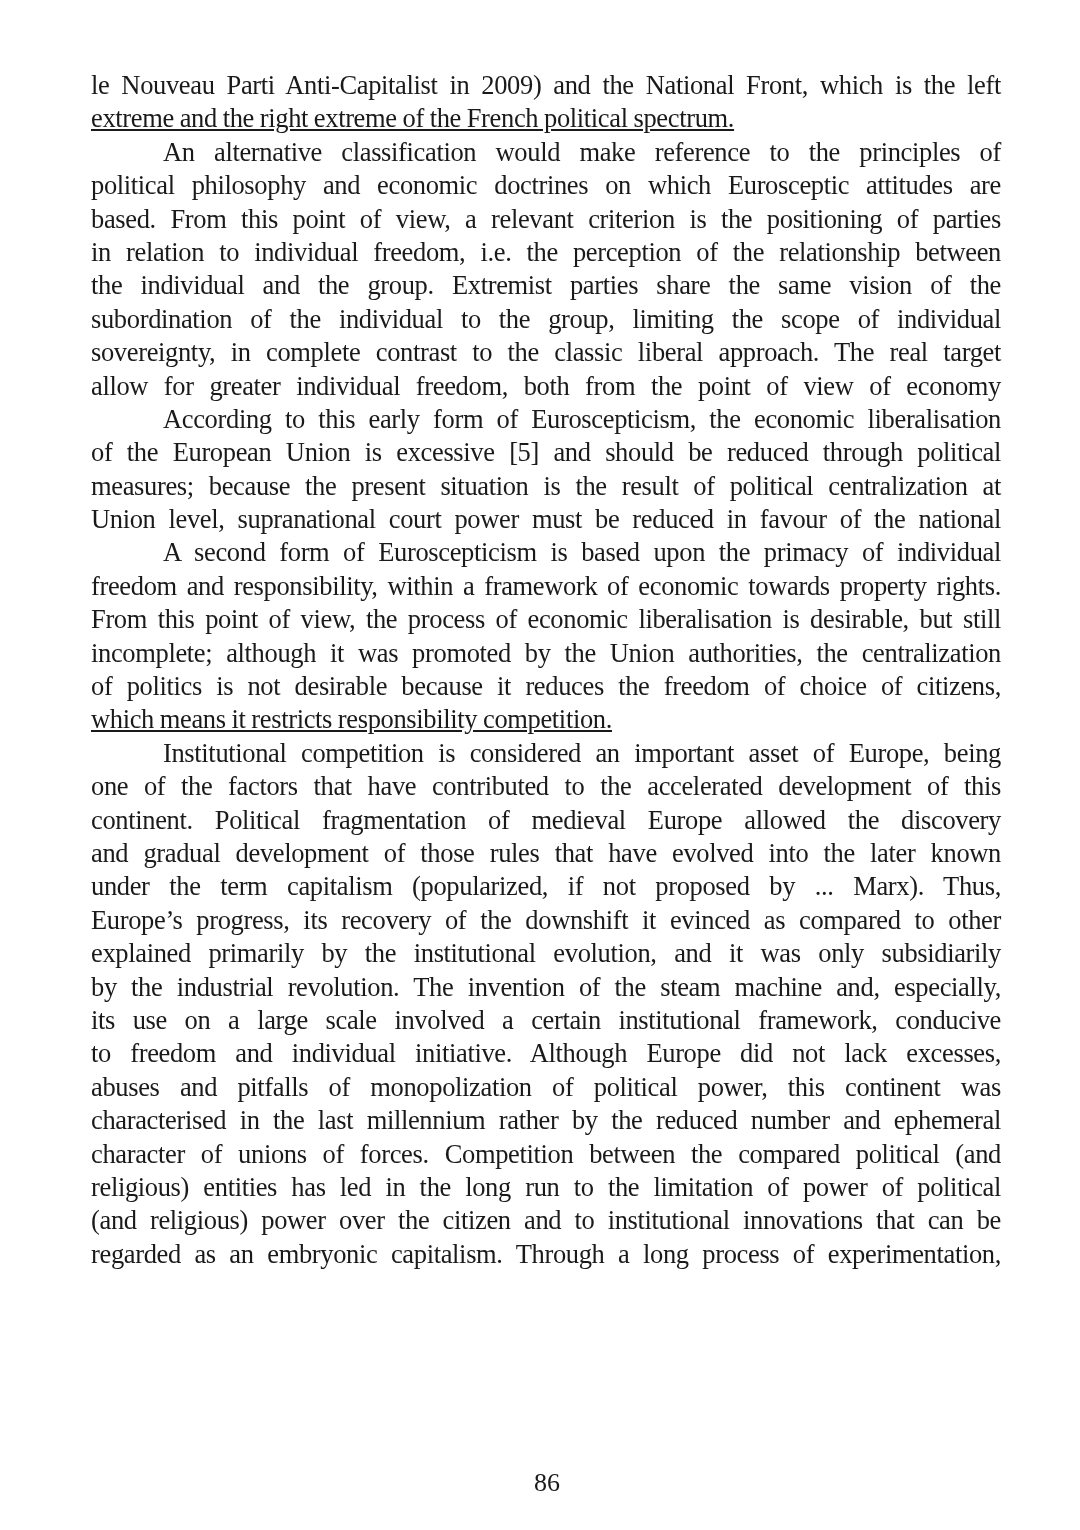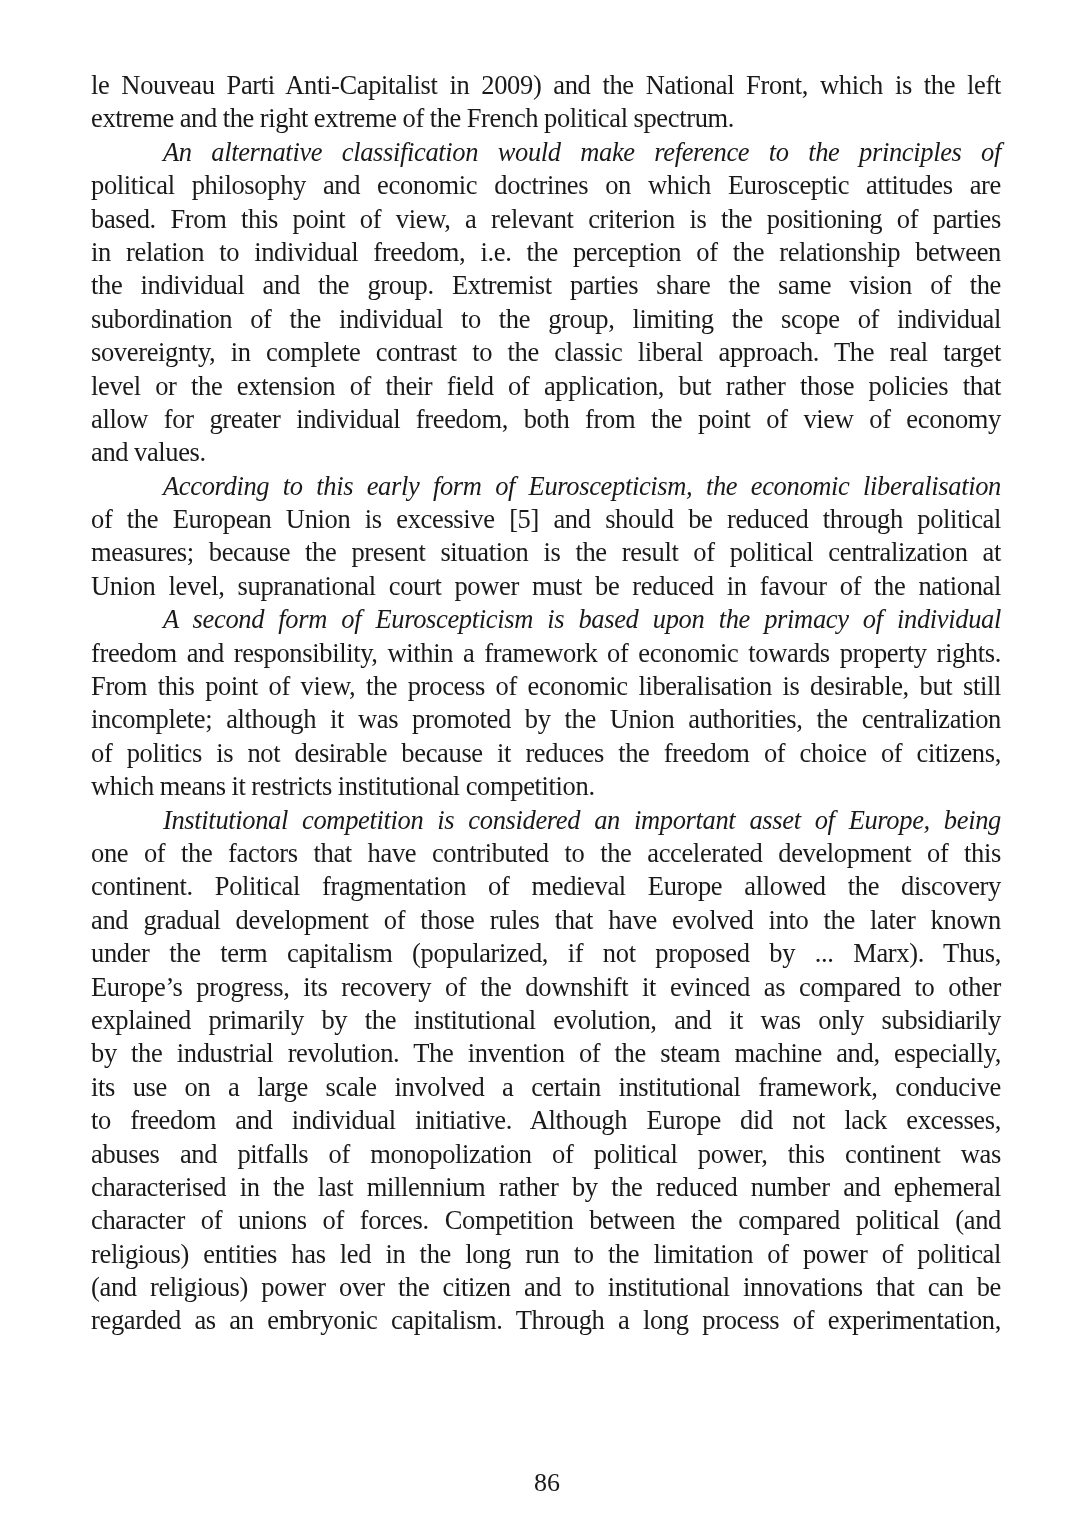--- a/index.html
+++ b/index.html
@@ -28,24 +28,24 @@
     }
     .line {
       display: block;
       white-space: nowrap;
       text-align: justify;
       text-align-last: justify;
       height: 33.4px;
     }
     .line.last {
       text-align-last: left;
+      text-decoration: underline;
     }
     .line.indent {
       padding-left: 72px;
-      font-style: italic;
     }
     .page-number {
       position: absolute;
       left: 0;
       width: 1080px;
       top: 1466px;
       text-align: center;
       font-family: "Liberation Serif", "DejaVu Serif", serif;
       font-size: 26px;
       line-height: 34px;
@@ -65,39 +65,37 @@
   </div>
 
   <div class="paragraph">
     <span class="line indent">An alternative classification would make reference to the principles of</span>
     <span class="line">political philosophy and economic doctrines on which Eurosceptic attitudes are</span>
     <span class="line">based. From this point of view, a relevant criterion is the positioning of parties</span>
     <span class="line">in relation to individual freedom, i.e. the perception of the relationship between</span>
     <span class="line">the individual and the group. Extremist parties share the same vision of the</span>
     <span class="line">subordination of the individual to the group, limiting the scope of individual</span>
     <span class="line">sovereignty, in complete contrast to the classic liberal approach. The real target</span>
-    <span class="line">level or the extension of their field of application, but rather those policies that</span>
     <span class="line">allow for greater individual freedom, both from the point of view of economy</span>
-    <span class="line last">and values.</span>
   </div>
 
   <div class="paragraph">
     <span class="line indent">According to this early form of Euroscepticism, the economic liberalisation</span>
     <span class="line">of the European Union is excessive [5] and should be reduced through political</span>
     <span class="line">measures; because the present situation is the result of political centralization at</span>
     <span class="line">Union level, supranational court power must be reduced in favour of the national</span>
   </div>
 
   <div class="paragraph">
     <span class="line indent">A second form of Euroscepticism is based upon the primacy of individual</span>
     <span class="line">freedom and responsibility, within a framework of economic towards property rights.</span>
     <span class="line">From this point of view, the process of economic liberalisation is desirable, but still</span>
     <span class="line">incomplete; although it was promoted by the Union authorities, the centralization</span>
     <span class="line">of politics is not desirable because it reduces the freedom of choice of citizens,</span>
-    <span class="line last">which means it restricts institutional competition.</span>
+    <span class="line last">which means it restricts responsibility competition.</span>
   </div>
 
   <div class="paragraph">
     <span class="line indent">Institutional competition is considered an important asset of Europe, being</span>
     <span class="line">one of the factors that have contributed to the accelerated development of this</span>
     <span class="line">continent. Political fragmentation of medieval Europe allowed the discovery</span>
     <span class="line">and gradual development of those rules that have evolved into the later known</span>
     <span class="line">under the term capitalism (popularized, if not proposed by ... Marx). Thus,</span>
     <span class="line">Europe’s progress, its recovery of the downshift it evinced as compared to other</span>
     <span class="line">explained primarily by the institutional evolution, and it was only subsidiarily</span>

